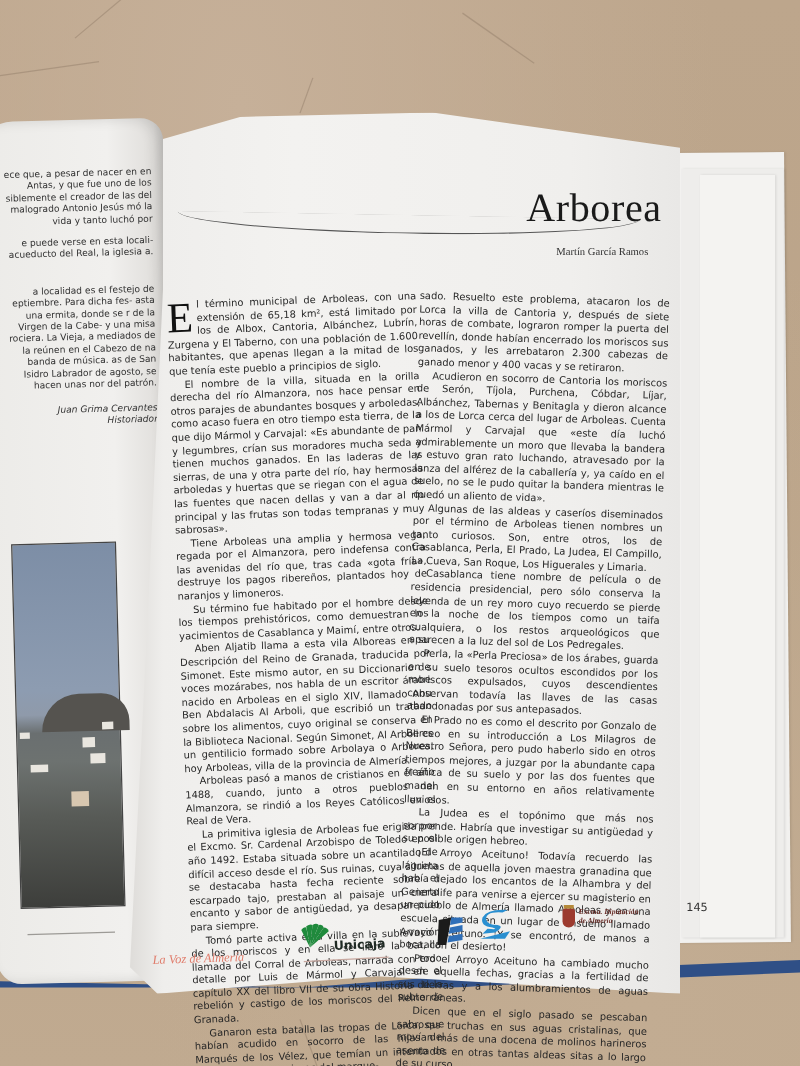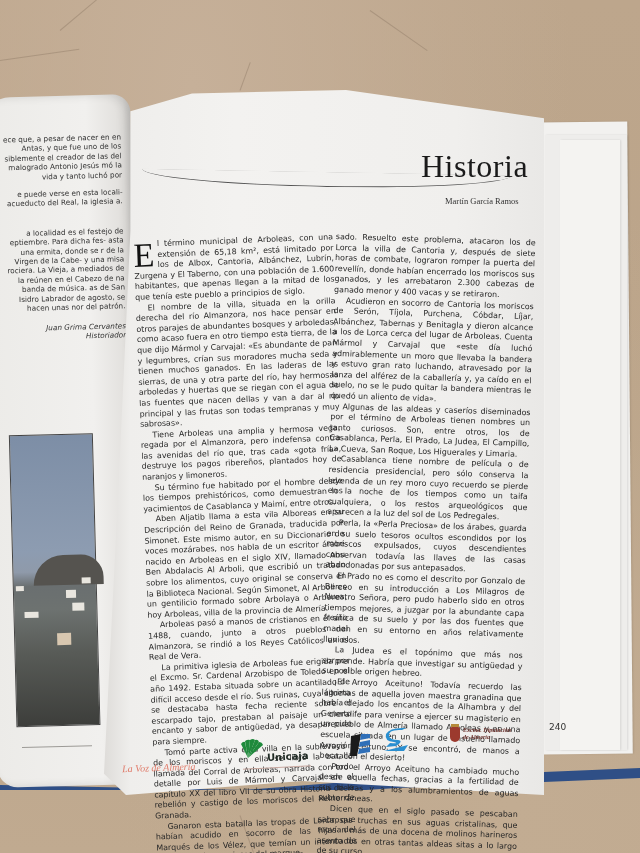--- a/index.html
+++ b/index.html
@@ -90,21 +90,21 @@
     <div class="house" style="left:10px;top:176px;width:14px;height:6px"></div>
     <div class="house" style="left:42px;top:198px;width:14px;height:12px;background:#d8c7b0"></div>
     <div class="house" style="left:68px;top:143px;width:9px;height:6px"></div>
   </div>
   <div class="left-rule"></div>
 </div>
 
 <div class="right-page"></div>
 
 <div class="title-rule"></div>
-<div class="article-title">Historia</div>
+<div class="article-title">Arborea</div>
 <div class="byline">Martín García Ramos</div>
 
 <div class="col col1">
   <p class="noindent"><span class="dropcap">E</span><span>l término municipal de Arboleas, con una extensión de 65,18 km², está limitado por los de Albox, Cantoria, Albánchez, Lubrín, Zurgena y El Taberno, con una población de 1.600 habitantes, que apenas llegan a la mitad de los que tenía este pueblo a principios de siglo.</span></p>
   <p>El nombre de la villa, situada en la orilla derecha del río Almanzora, nos hace pensar en otros parajes de abundantes bosques y arboledas, como acaso fuera en otro tiempo esta tierra, de la que dijo Mármol y Carvajal: «Es abundante de pan y legumbres, crían sus moradores mucha seda y tienen muchos ganados. En las laderas de las sierras, de una y otra parte del río, hay hermosas arboledas y huertas que se riegan con el agua de las fuentes que nacen dellas y van a dar al río principal y las frutas son todas tempranas y muy sabrosas».</p>
   <p>Tiene Arboleas una amplia y hermosa vega, regada por el Almanzora, pero indefensa contra las avenidas del río que, tras cada «gota fría», destruye los pagos ribereños, plantados hoy de naranjos y limoneros.</p>
   <p>Su término fue habitado por el hombre desde los tiempos prehistóricos, como demuestran los yacimientos de Casablanca y Maimí, entre otros.</p>
   <p>Aben Aljatib llama a esta vila Alboreas en su Descripción del Reino de Granada, traducida por Simonet. Este mismo autor, en su Diccionario de voces mozárabes, nos habla de un escritor árabe nacido en Arboleas en el siglo XIV, llamado Abu Ben Abdalacis Al Arboli, que escribió un tratado sobre los alimentos, cuyo original se conserva en la Biblioteca Nacional. Según Simonet, Al Arboli es un gentilicio formado sobre Arbolaya o Arborea, hoy Arboleas, villa de la provincia de Almería.</p>
   <p>Arboleas pasó a manos de cristianos en el año 1488, cuando, junto a otros pueblos del Almanzora, se rindió a los Reyes Católicos en el Real de Vera.</p>
   <p>La primitiva iglesia de Arboleas fue erigida por el Excmo. Sr. Cardenal Arzobispo de Toledo en el año 1492. Estaba situada sobre un acantilado de difícil acceso desde el río. Sus ruinas, cuya silueta se destacaba hasta fecha reciente sobre el escarpado tajo, prestaban al paisaje un cierto encanto y sabor de antigüedad, ya desaparecido para siempre.</p>
@@ -155,13 +155,13 @@
 
 <div class="dip">
   <div class="crown"></div>
   <div class="shield"></div>
   <div class="name">
     <div>Excma. Diputación</div>
     <div>de Almería</div>
   </div>
 </div>
 
-<div class="page-number">240</div>
+<div class="page-number">145</div>
 
 </body></html>

